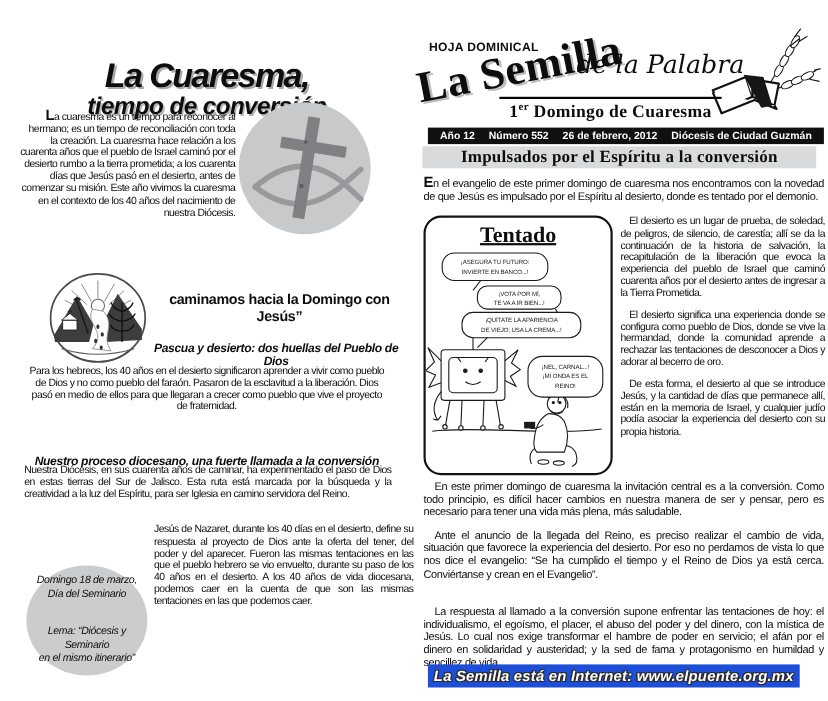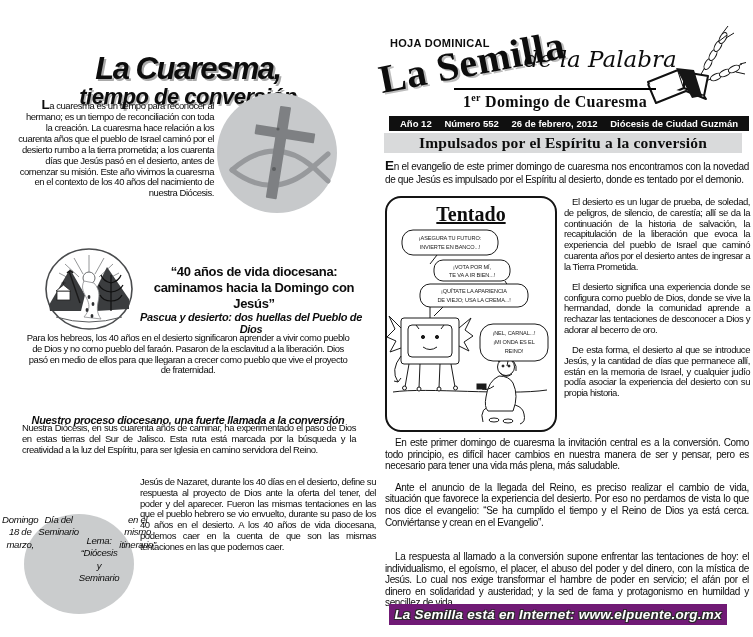--- a/index.html
+++ b/index.html
@@ -24,21 +24,21 @@
   .lp-title .t1{display:block;font-size:31px;letter-spacing:-1.5px;text-shadow:2px 2px 0 #a9a9a9;}
   .lp-title .t2{display:block;font-size:22px;margin-top:-3px;letter-spacing:-0.5px;text-shadow:1.5px 1.5px 0 #b5b5b5;}
   .lp-intro{left:18px;top:97px;width:196px;text-align:right;}
   .lp-quote{left:138px;top:253px;width:232px;text-align:center;font-weight:bold;font-size:13px;line-height:1.25;letter-spacing:-0.3px;}
   .lp-quote span{display:block;}
   .lp-quote-sub{left:128px;top:300px;width:246px;text-align:center;font-weight:bold;font-style:italic;font-size:11px;letter-spacing:-0.3px;}
   .lp-hebreos{left:26px;top:333px;width:324px;text-align:center;}
   .lp-proceso{left:0px;top:399px;width:376px;text-align:center;font-weight:bold;font-style:italic;font-size:11px;letter-spacing:-0.3px;}
   .lp-diocesis{left:22px;top:423px;width:334px;}
   .lp-oval{left:24px;top:514px;width:110px;height:100px;background:#cacccd;border-radius:50%;
-           display:flex;flex-direction:row;justify-content:center;text-align:center;
+           display:flex;flex-direction:column;justify-content:center;text-align:center;
            font-style:italic;font-size:9.6px;line-height:1.3;letter-spacing:-0.3px;}
   .lp-oval .gap{margin-top:21px;}
   .lp-jesus{left:140px;top:477px;width:236px;}
   .lp-poreso{left:140px;top:584px;width:236px;text-indent:14px;}
 
   
   .rp-kicker{left:14px;top:37px;font-weight:bold;font-size:11px;letter-spacing:0.3px;}
   .rp-masthead{left:8px;top:56px;font-family:"Liberation Serif",serif;font-weight:bold;font-size:40px;
                letter-spacing:0.5px;transform:rotate(-11deg);transform-origin:left bottom;
                text-shadow:2px 2px 0 #bdbdbd;white-space:nowrap;}
@@ -51,21 +51,21 @@
   .rp-headline{left:8px;top:133px;width:358px;height:20px;background:#d9dadb;text-align:center;
                font-family:"Liberation Serif",serif;font-weight:bold;font-size:15.5px;line-height:20px;letter-spacing:0.2px;}
   .rp-intro{left:9px;top:158px;width:364px;}
   .cartoon-box{left:9px;top:196px;width:172px;height:236px;border:2.5px solid #141414;border-radius:16px;background:#fff;box-sizing:border-box;text-decoration:underline;}
   .cartoon-title{font-family:"Liberation Serif",serif;font-weight:bold;font-size:20px;text-align:center;margin-top:5px;}
   .rp-col{left:188px;top:197px;width:186px;}
   .rp-col p{margin-bottom:9px;text-indent:8px;}
   .rp-lower{left:9px;top:437px;width:364px;}
   .rp-lower p{margin-bottom:10px;text-indent:10px;}
   .rp-resp{left:9px;top:551px;width:364px;text-indent:10px;}
-  .rp-footer{left:13px;top:604px;width:338px;height:21px;background:#701a75;color:#fff;text-align:center;
+  .rp-footer{left:13px;top:604px;width:338px;height:21px;background:#1d4ed8;color:#fff;text-align:center;
              font-weight:bold;font-style:italic;font-size:13.5px;line-height:21px;letter-spacing:0.2px;
              text-shadow:-1px -1px 0 #2b2b2b,1px -1px 0 #2b2b2b,-1px 1px 0 #2b2b2b,1px 1px 0 #2b2b2b;}
   .bubble-text{font-size:5.6px;letter-spacing:-0.1px;fill:#1a1a1a;font-family:"Liberation Sans",sans-serif;}
 </style>
 </head>
 <body>
 
 <div class="page" id="left-page">
 
   <h1 class="abs lp-title">
@@ -122,21 +122,20 @@
         <path d="M67,36 q8,-2 10,-8"></path>
       <path d="M67,45 q-9,-1 -12,-7"></path>
         <path d="M67,45 q9,-1 12,-7"></path>
       <path d="M67,54 q-8,0 -11,-6"></path>
         <path d="M67,54 q8,0 11,-6"></path>
     </g>
     <path d="M12,70 q33,10 66,0" stroke="#5a5c5e" stroke-width="1" fill="none"></path>
   </svg>
 
   <h2 class="abs lp-quote">
-    <span>“40 años de vida diocesana:</span>
     <span>caminamos hacia la Domingo con Jesús”</span>
   </h2>
   <h3 class="abs lp-quote-sub">Pascua y desierto: dos huellas del Pueblo de Dios</h3>
 
   <p class="abs lp-hebreos btc">Para los hebreos, los 40 años en el desierto significaron aprender a vivir como pueblo de Dios y no como pueblo del faraón. Pasaron de la esclavitud a la liberación. Dios pasó en medio de ellos para que llegaran a crecer como pueblo que vive el proyecto de fraternidad.</p>
 
   <h4 class="abs lp-proceso">Nuestro proceso diocesano, una fuerte llamada a la conversión</h4>
 
   <p class="abs lp-diocesis btc just">Nuestra Diócesis, en sus cuarenta años de caminar, ha experimentado el paso de Dios en estas tierras del Sur de Jalisco. Esta ruta está marcada por la búsqueda y la creatividad a la luz del Espíritu, para ser Iglesia en camino servidora del Reino.</p>
 

